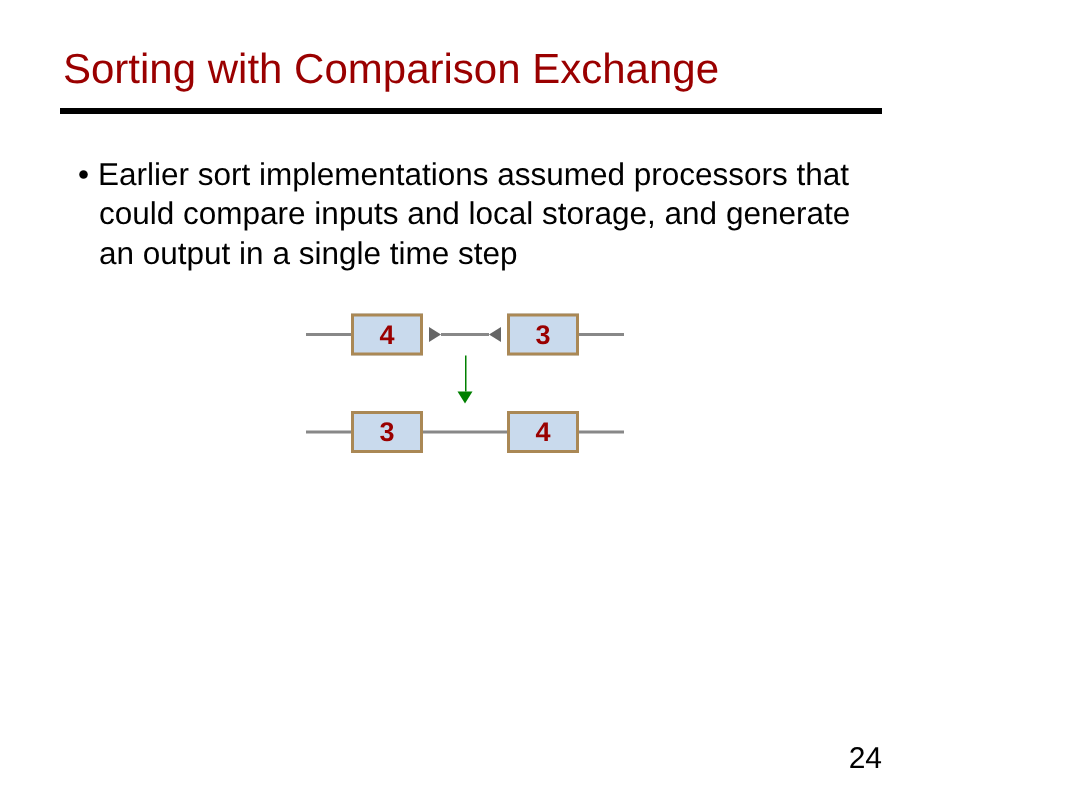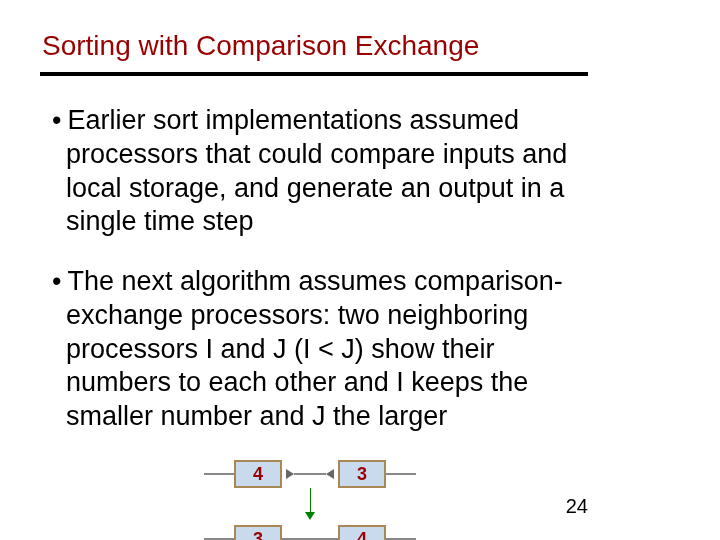--- a/index.html
+++ b/index.html
@@ -24,21 +24,21 @@
     color: #9a0000;
     font-weight: normal;
     margin: 0 0 10px 2px;
   }
   .rule {
     border: none;
     border-top: 4px solid #000000;
     margin: 0 0 28px 0;
   }
   .bullets {
-    font-size: 27px;
+    font-size: 21px;
     line-height: 1.25;
     color: #000000;
     padding-left: 12px;
   }
   .bullet {
     margin-bottom: 26px;
     text-indent: -14px;
     padding-left: 14px;
   }
   .bullet .dot {
@@ -108,23 +108,20 @@
 
 <div class="slide">
 
   <h1 class="title">Sorting with Comparison Exchange</h1>
   <hr class="rule">
 
   <div class="bullets">
     <div class="bullet">
       <span class="dot">•</span><span>Earlier sort implementations assumed processors that could compare inputs and local storage, and generate an output in a single time step</span>
     </div>
-    <div class="bullet">
-      <span class="dot">•</span><span>The next algorithm assumes comparison-exchange processors: two neighboring processors I and J (I &lt; J) show their numbers to each other and I keeps the smaller number and J the larger</span>
-    </div>
   </div>
 
   <div class="diagram">
 
     <div class="wire" style="left:0px; top:13px; width:30px;"></div>
     <div class="cell" style="left:30px; top:0px;">4</div>
 
     <div class="arrow-right" style="left:82px; top:9px;"></div>
     <div class="wire" style="left:90px; top:13px; width:32px;"></div>
     <div class="arrow-left" style="left:122px; top:9px;"></div>

